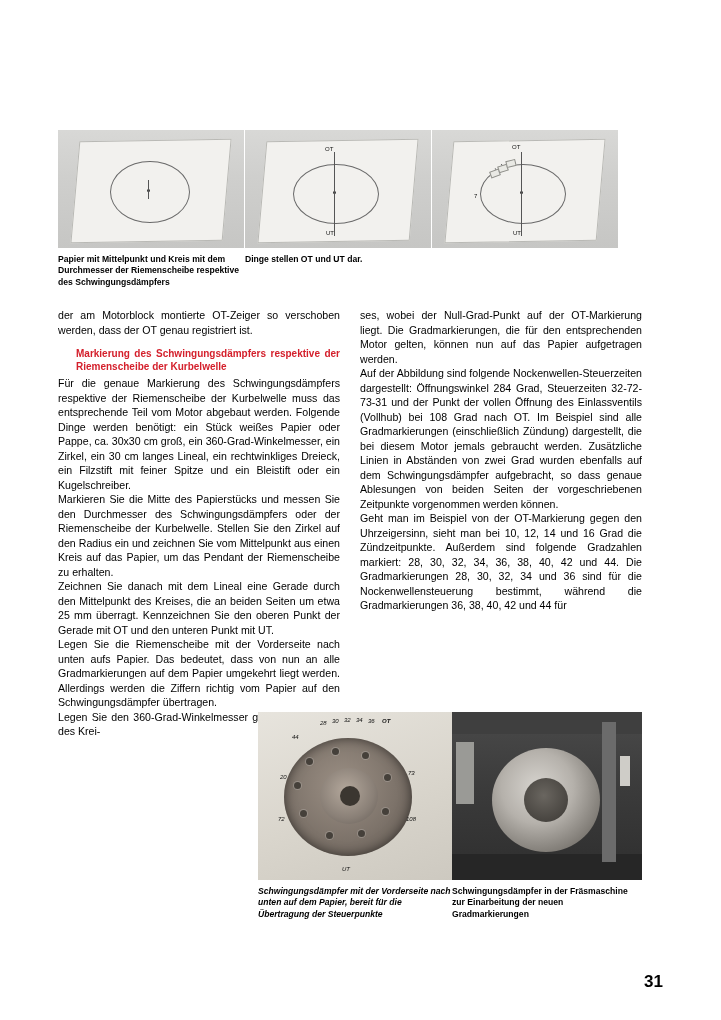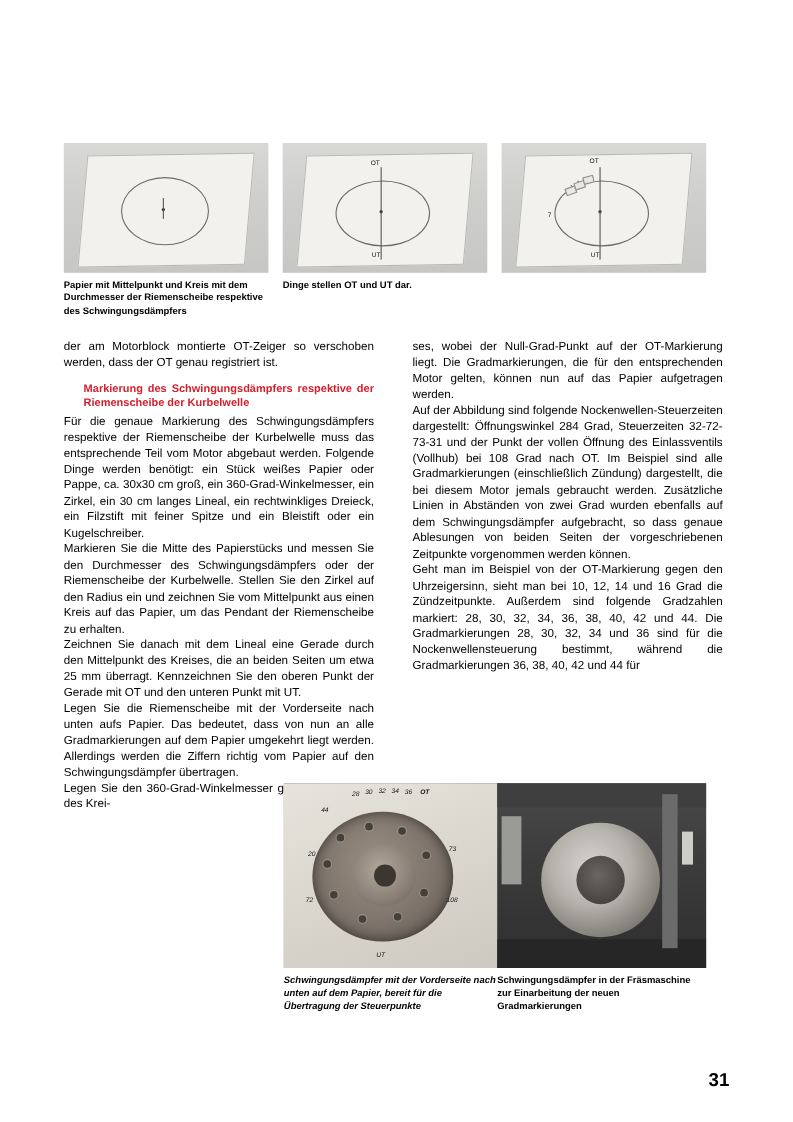--- a/index.html
+++ b/index.html
@@ -28,21 +28,21 @@
     white-space: nowrap;
   }
 
   
   .figrow {
     position: absolute;
     top: 130px;
     left: 58px;
     width: 584px;
     display: flex;
-    gap: 13px;
+    gap: 1px;
   }
   .figcell { width: 186px; }
   .figcell.wide { width: 186px; }
 
   .photo {
     width: 100%;
     height: 118px;
     position: relative;
     overflow: hidden;
     background: linear-gradient(180deg, #d8d8d6 0%, #cfcfcd 40%, #c6c6c4 100%);
@@ -102,21 +102,21 @@
 
   
   .col {
     position: absolute;
     width: 282px;
     font-size: 10.6px;
     line-height: 1.37;
     text-align: justify;
   }
   .col.left  { left: 58px;  top: 308px; }
-  .col.right { left: 375px; top: 308px; width: 282px; }
+  .col.right { left: 360px; top: 308px; width: 282px; }
 
   .col p { margin: 0; }
   .heading {
     color: #d4202c;
     font-weight: bold;
     font-size: 10px;
     line-height: 1.32;
     margin: 10px 0 3px 18px;
   }
 

